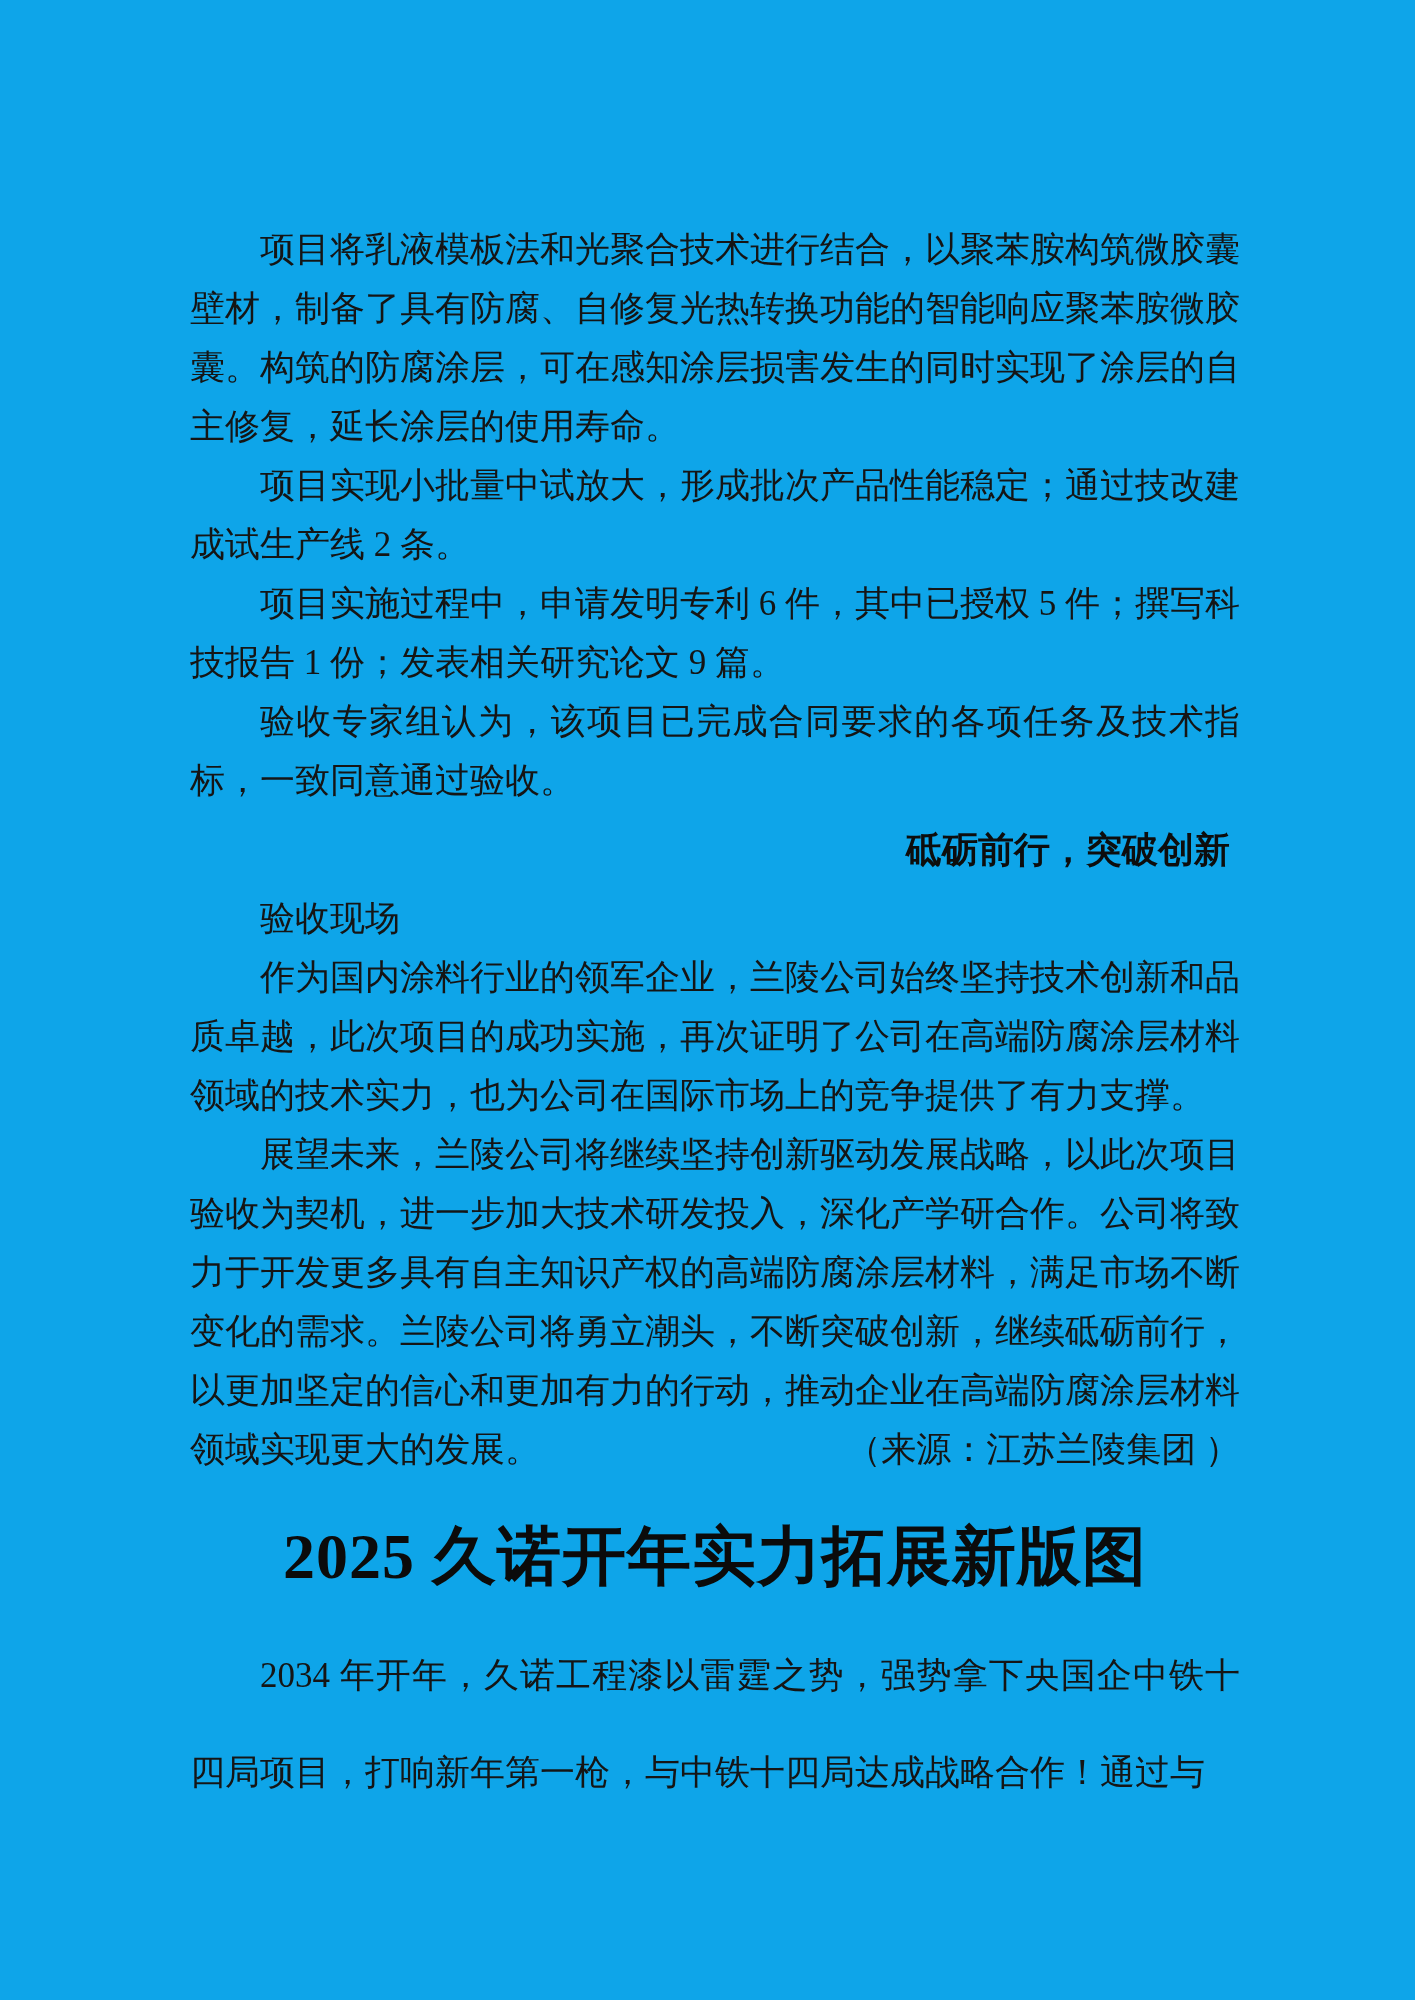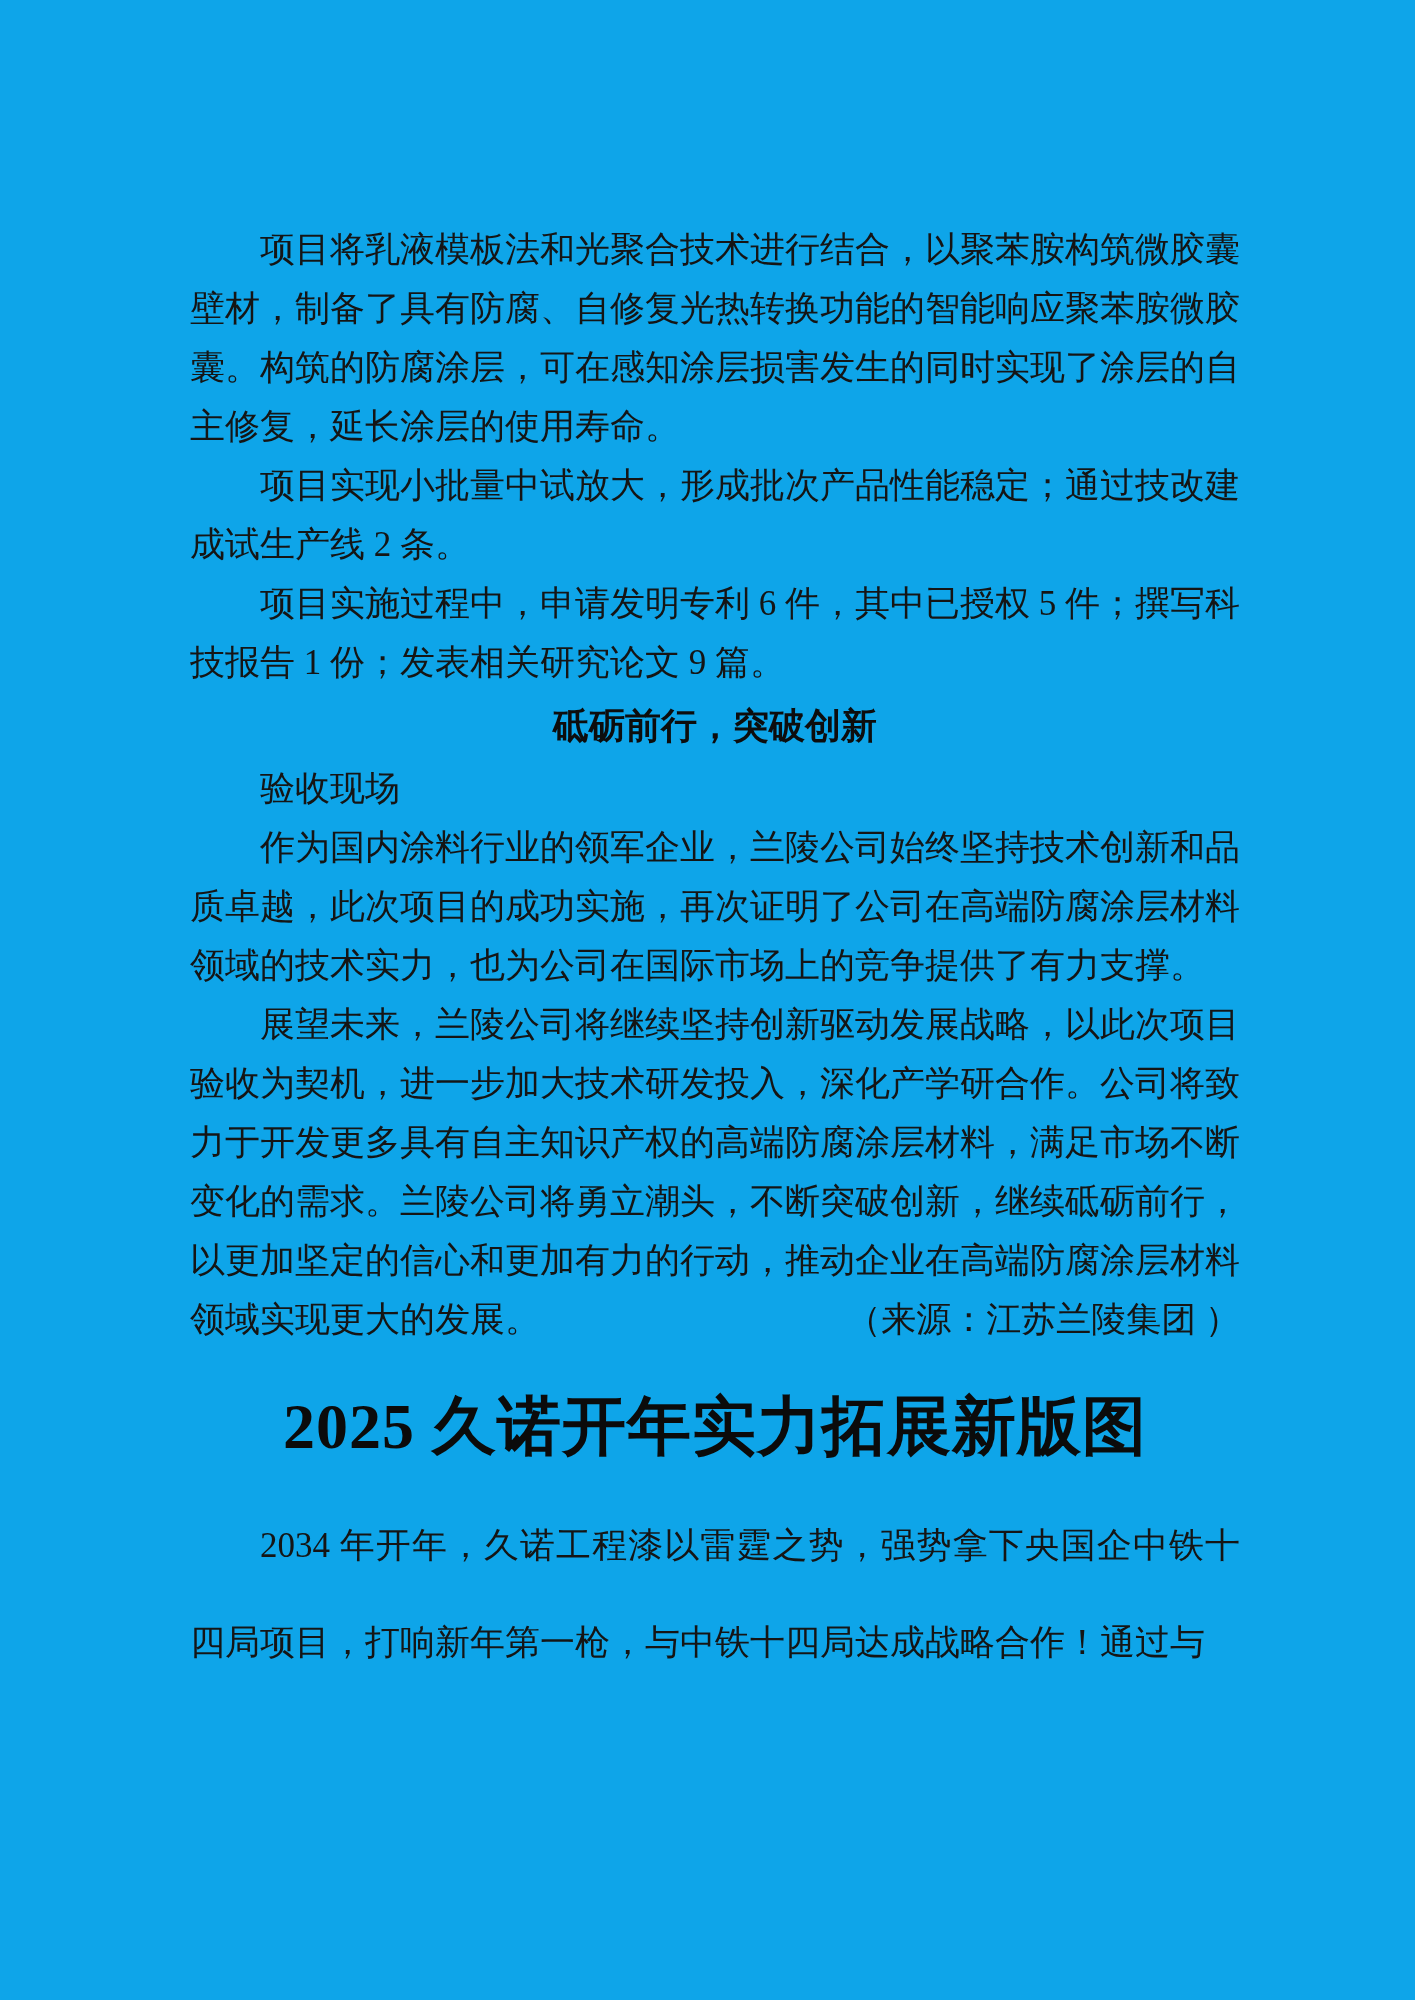--- a/index.html
+++ b/index.html
@@ -20,27 +20,27 @@
     width: 1050px;
     font-size: 35px;
     line-height: 59px;
     text-align: justify;
   }
   .body-p {
     margin: 0;
     text-indent: 2em;
   }
   .subhead {
-    margin: 4px;
+    margin: 10px;
     font-size: 36px;
     font-weight: bold;
     text-indent: 0;
     line-height: 59px;
     font-family: "Liberation Sans", "DejaVu Sans", sans-serif;
-    text-align: center;
+    text-align: right;
     color: #0d0d0d;
   }
   .with-source { text-indent: 2em; }
   .source { float: right; }
   .title2 {
     margin: 42px 0 0 0;
     font-size: 64px;
     font-weight: bold;
     text-align: center;
     text-indent: 0;
@@ -68,20 +68,21 @@
 
 <div class="page">
   <div class="content">
 
     <p class="body-p">项目将乳液模板法和光聚合技术进行结合，以聚苯胺构筑微胶囊壁材，制备了具有防腐、自修复光热转换功能的智能响应聚苯胺微胶囊。构筑的防腐涂层，可在感知涂层损害发生的同时实现了涂层的自主修复，延长涂层的使用寿命。</p>
 
     <p class="body-p">项目实现小批量中试放大，形成批次产品性能稳定；通过技改建成试生产线 2 条。</p>
 
     <p class="body-p">项目实施过程中，申请发明专利 6 件，其中已授权 5 件；撰写科技报告 1 份；发表相关研究论文 9 篇。</p>
 
+    <p class="body-p">验收专家组认为，该项目已完成合同要求的各项任务及技术指标，一致同意通过验收。</p>
 
     <h3 class="subhead">砥砺前行，突破创新</h3>
 
     <p class="body-p">验收现场</p>
 
     <p class="body-p">作为国内涂料行业的领军企业，兰陵公司始终坚持技术创新和品质卓越，此次项目的成功实施，再次证明了公司在高端防腐涂层材料领域的技术实力，也为公司在国际市场上的竞争提供了有力支撑。</p>
 
     <p class="body-p with-source"><span>展望未来，兰陵公司将继续坚持创新驱动发展战略，以此次项目验收为契机，进一步加大技术研发投入，深化产学研合作。公司将致力于开发更多具有自主知识产权的高端防腐涂层材料，满足市场不断变化的需求。兰陵公司将勇立潮头，不断突破创新，继续砥砺前行，以更加坚定的信心和更加有力的行动，推动企业在高端防腐涂层材料领域实现更大的发展。</span><span class="source">（来源：江苏兰陵集团 ）</span></p>
 
     <h2 class="title2">2025 久诺开年实力拓展新版图</h2>

